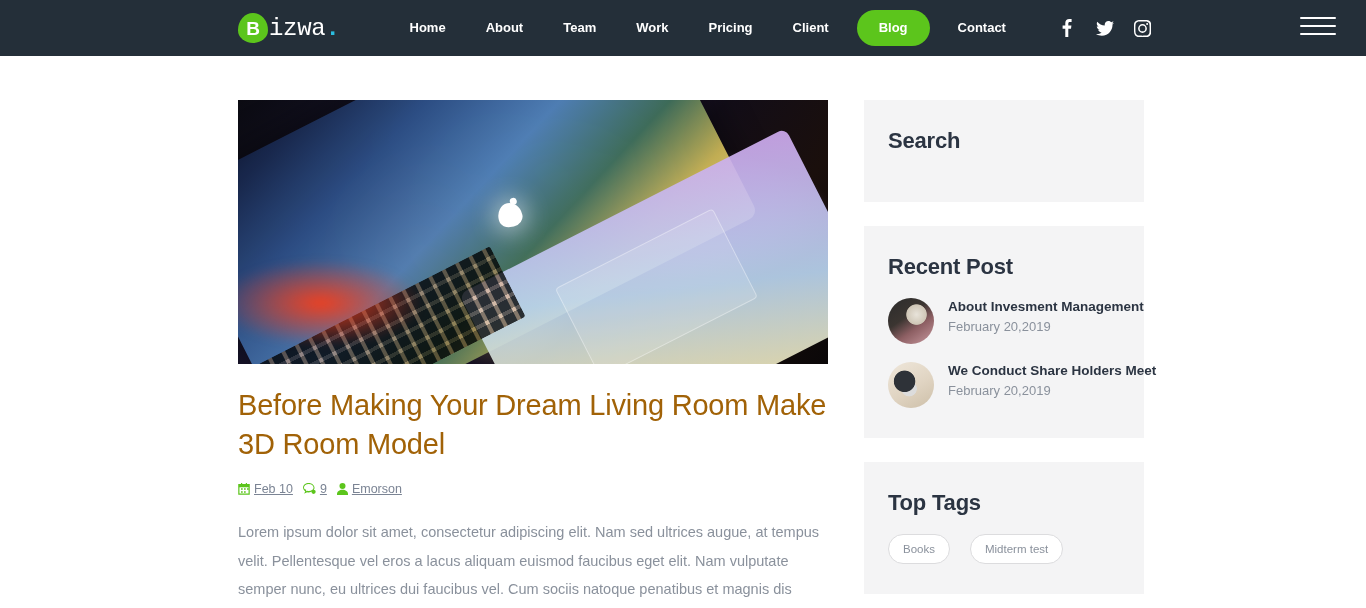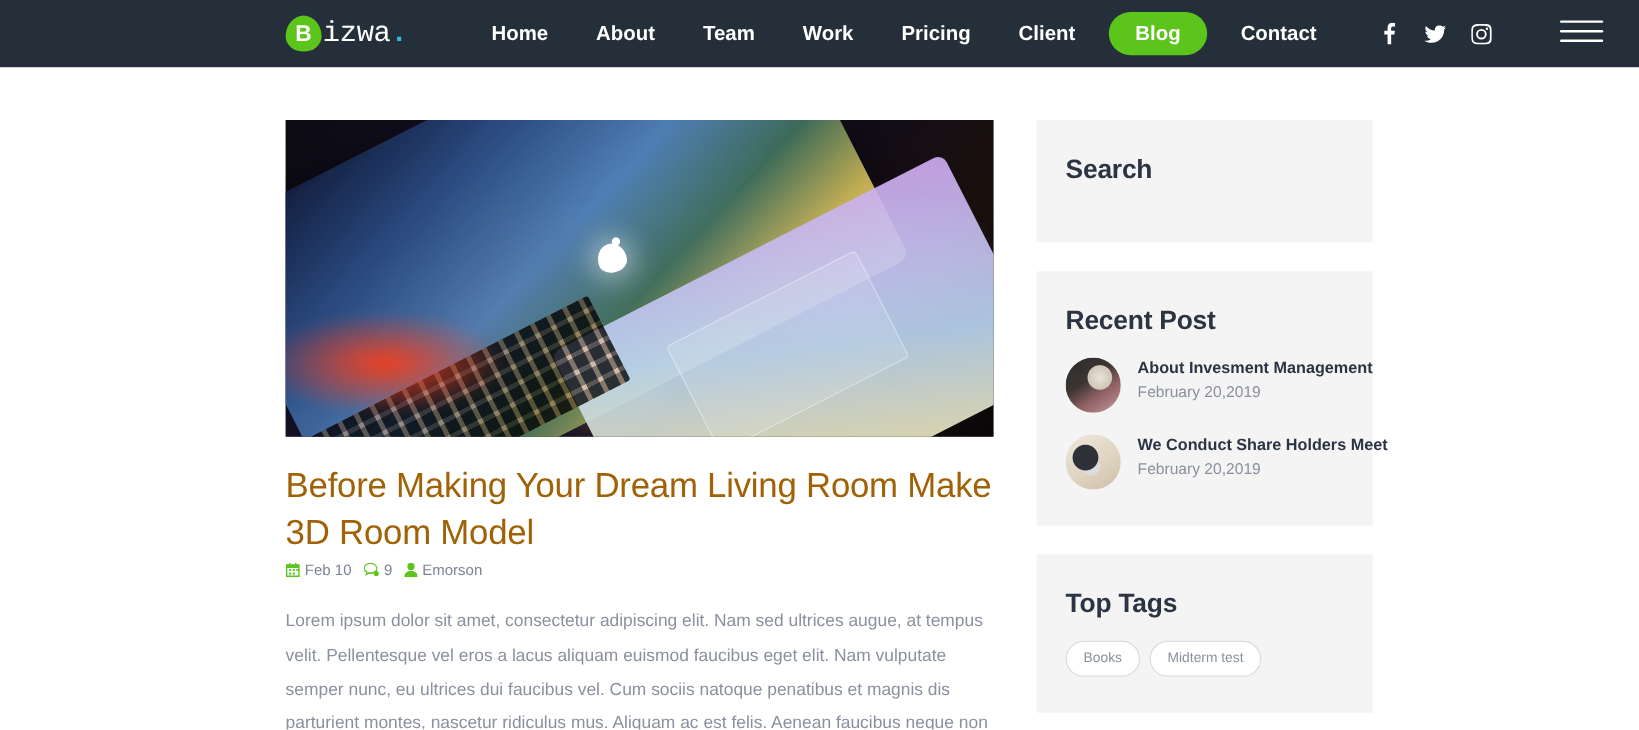--- a/index.html
+++ b/index.html
@@ -48,21 +48,21 @@
   }
   .logo-dot { color: #2bbde0; font-size: 24px; font-weight: 700; }
 
   .nav {
     display: flex;
     align-items: center;
     margin-left: 50px;
   }
   .nav a {
     color: #ffffff;
-    font-size: 17px;
+    font-size: 13px;
     font-weight: bold;
     text-decoration: none;
     padding: 0 20px;
     line-height: 56px;
     white-space: nowrap;
   }
   .nav a.active {
     background: #5cc51c;
     border-radius: 18px;
     line-height: 36px;
@@ -197,23 +197,24 @@
     font-size: 29px;
     line-height: 1.35;
     color: #a16207;
     font-weight: 400;
     margin-top: 22px;
     letter-spacing: -0.2px;
   }
   .post-meta {
     display: flex;
     align-items: center;
-    margin-top: 4px;
+    margin-top: 18px;
     font-size: 12.5px;
     color: #7b8494;
+    text-decoration: underline;
   }
   .post-meta .m-item { display: flex; align-items: center; margin-right: 6px; }
   .post-meta svg { fill: #5cc51c; margin-right: 4px; }
   .post-meta .m-text { margin-right: 4px; }
   .post-body {
     margin-top: 22px;
     font-size: 14.5px;
     line-height: 1.95;
     color: #8a919c;
     text-align: left;
@@ -296,21 +297,21 @@
     color: #2b3442;
     line-height: 1.35;
     white-space: nowrap;
   }
   .rp-date {
     font-size: 13px;
     color: #8a919c;
     margin-top: 3px;
   }
 
-  .tags { display: flex; flex-wrap: wrap; gap: 8px; }
+  .tags { display: flex; flex-wrap: wrap; gap: 20px; }
   .tag {
     border: 1px solid #dcdcde;
     border-radius: 16px;
     background: #ffffff;
     color: #8a919c;
     font-size: 11.5px;
     padding: 8px 14px;
     white-space: nowrap;
     cursor: pointer;
   }

